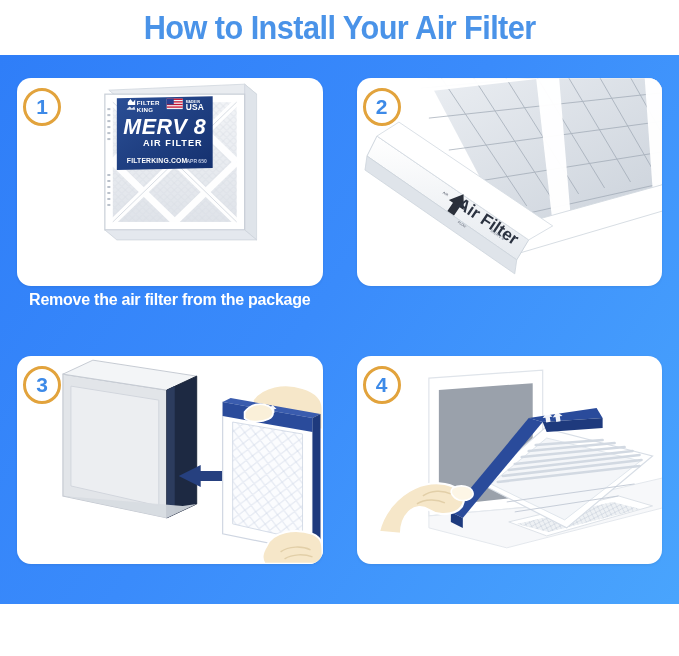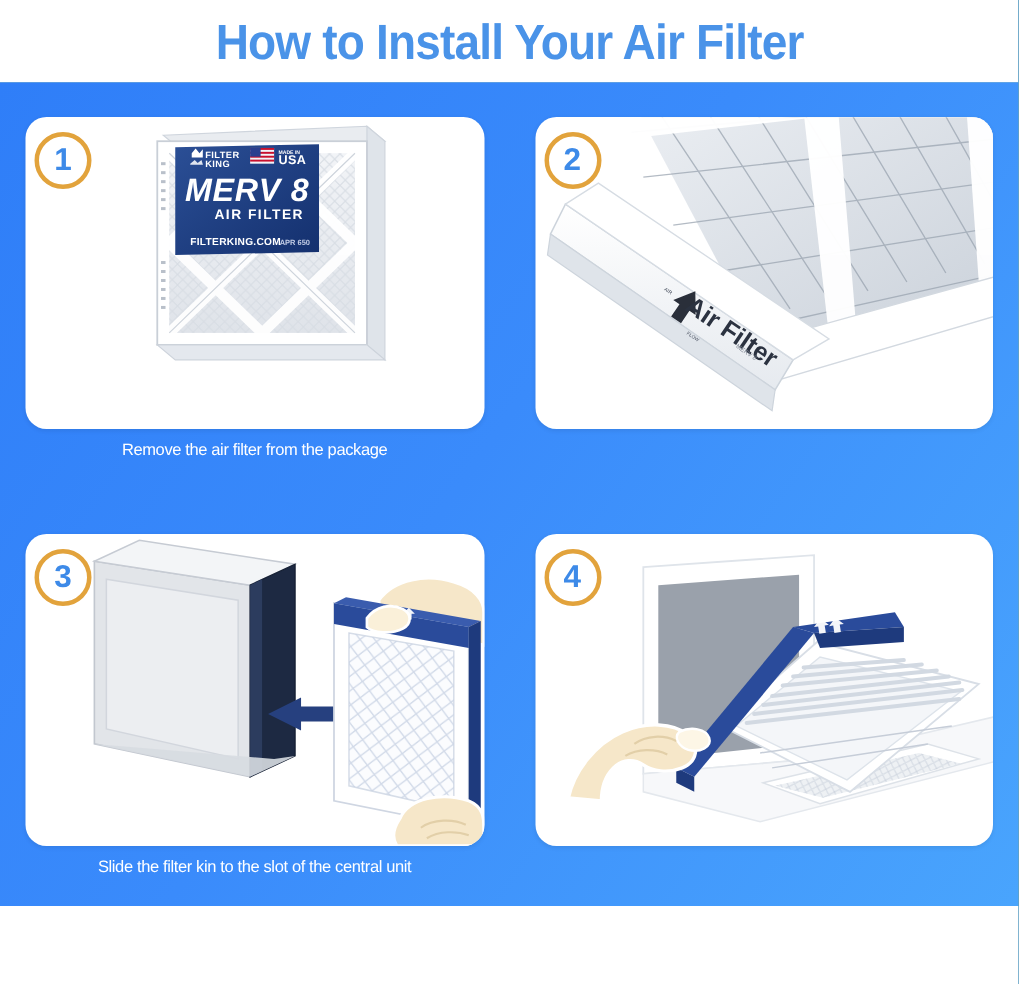--- a/index.html
+++ b/index.html
@@ -1,21 +1,21 @@
 <!DOCTYPE html>
 <html><head>
 <meta charset="utf-8">
 <style>
   html,body{margin:0;padding:0;}
   body{
     width:679px;height:656px;overflow:hidden;
     font-family:"Liberation Sans","DejaVu Sans",sans-serif;
     background:#ffffff;
   }
-  .page{position:relative;width:679px;height:604px;overflow:hidden;background:#0369a1;}
+  .page{position:relative;width:679px;height:604px;overflow:hidden;background:#3b82f6;}
 
   
   .title-bar{
     position:absolute;left:0;top:0;width:679px;height:55px;
     background:#ffffff;display:flex;align-items:center;justify-content:center;
   }
   .title{
     font-size:33px;font-weight:bold;color:#4a93e8;
     letter-spacing:-0.6px;white-space:nowrap;
     transform:scaleX(0.93);transform-origin:center;
@@ -46,21 +46,21 @@
   .badge{
     position:absolute;left:6px;top:10px;width:38px;height:38px;border-radius:50%;
     background:#ffffff;border:3px solid #e2a33c;
     display:flex;align-items:center;justify-content:center;
     font-size:21px;font-weight:bold;color:#3d8ae8;z-index:9;
     box-sizing:border-box;
   }
 
   .caption{
     position:absolute;left:10px;right:10px;
-    text-align:center;color:#fff;font-weight:normal;font-size:11px;
+    text-align:center;color:#fff;font-weight:bold;font-size:16px;
     line-height:18px;letter-spacing:-0.25px;
   }
   .cell.r1 .caption{top:236px;}
   .cell.r2 .caption{top:226px;}
 
   
   .art{position:absolute;inset:0;}
   .art svg{display:block;width:100%;height:100%;}
 </style>
 </head>
@@ -263,21 +263,20 @@
 
             <path d="M228 56 C234 48 244 46 252 50 C258 53 258 60 252 63 C244 67 232 66 228 62 Z" fill="#faf0d9" stroke="#ffffff" stroke-width="1.8"></path>
 
             <path d="M250 190 C256 176 278 172 296 178 C306 182 306 190 306 196 L306 208 L248 208 C244 202 246 196 250 190 Z" fill="#f6e7c9" stroke="#ffffff" stroke-width="2"></path>
             <path d="M264 196 C272 190 286 190 294 194" fill="none" stroke="#e2cfa8" stroke-width="1.4"></path>
             <path d="M268 203 C276 198 288 198 296 201" fill="none" stroke="#e2cfa8" stroke-width="1.4"></path>
           </svg>
         </div>
         <div class="badge">3</div>
       </div>
-      <div class="caption">Slide the filter kin to the slot of the central unit</div>
     </div>
 
     <div class="cell r2">
       <div class="card">
         <div class="art">
           <svg viewBox="0 0 306 208" preserveAspectRatio="xMidYMid meet">
             <defs>
               <pattern id="mesh4" width="6" height="6" patternUnits="userSpaceOnUse" patternTransform="rotate(18)">
                 <path d="M0 3 L3 0 L6 3 L3 6 Z" fill="none" stroke="#c4ccd8" stroke-width="0.6"></path>
               </pattern>

